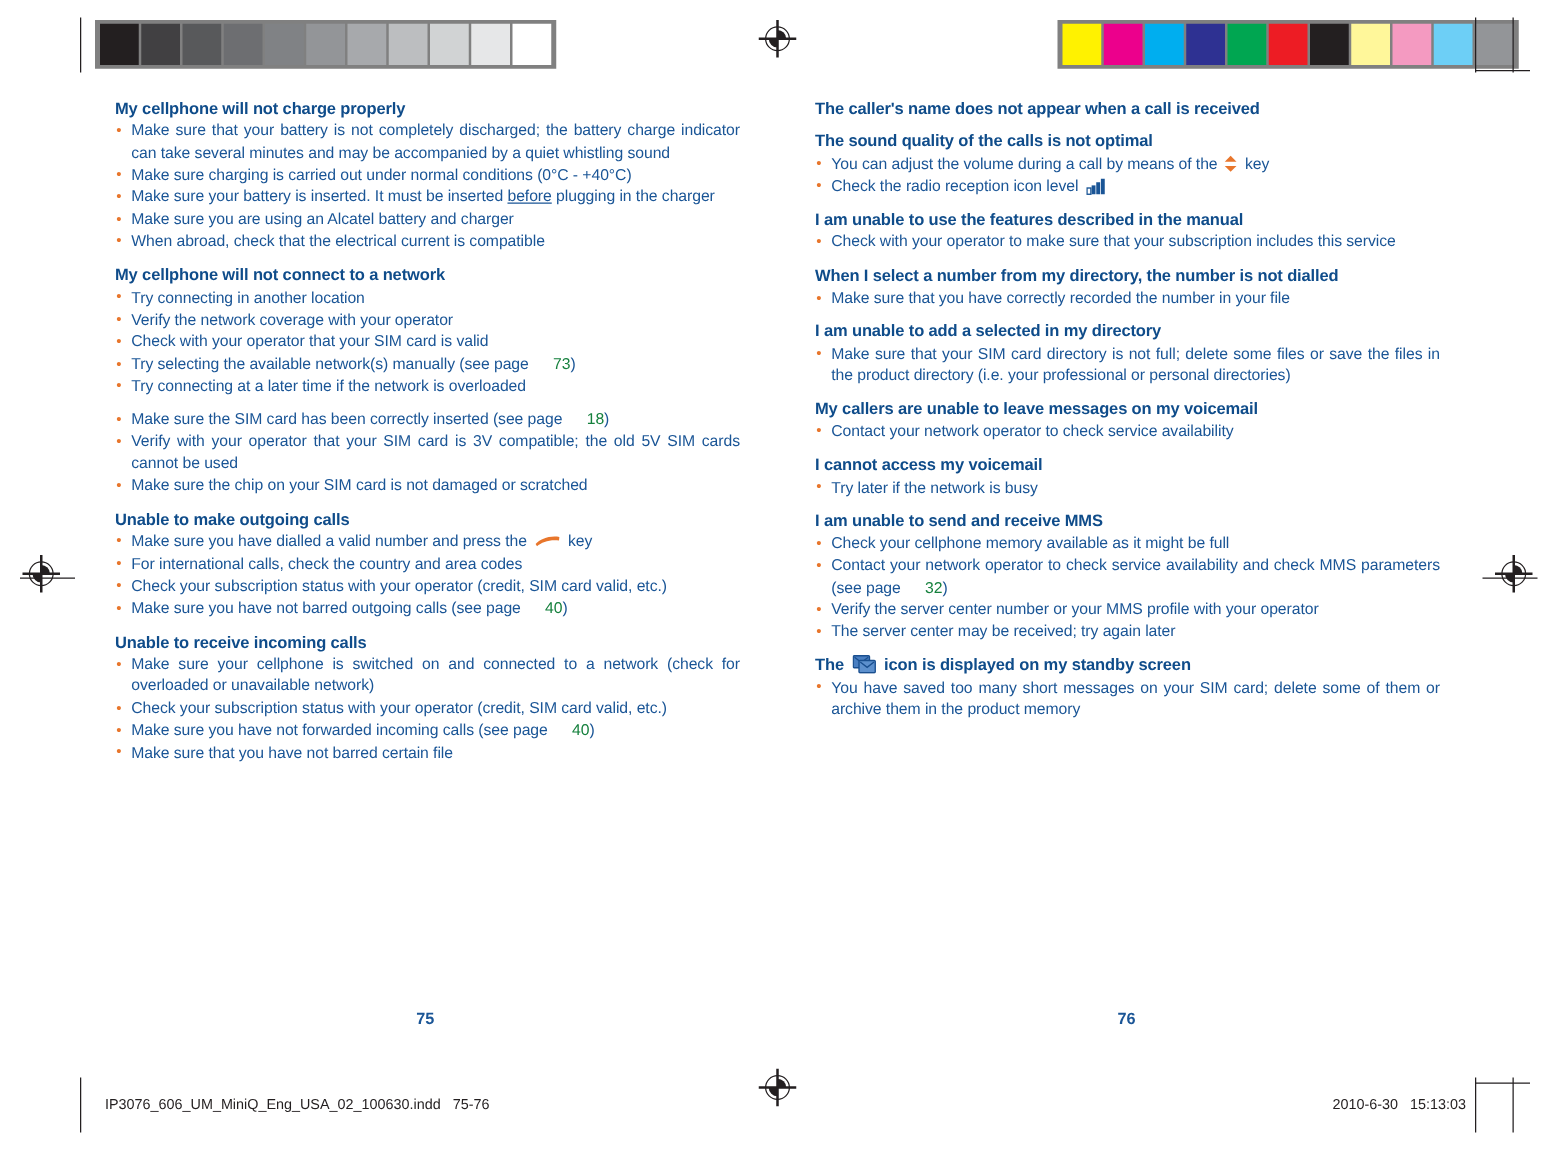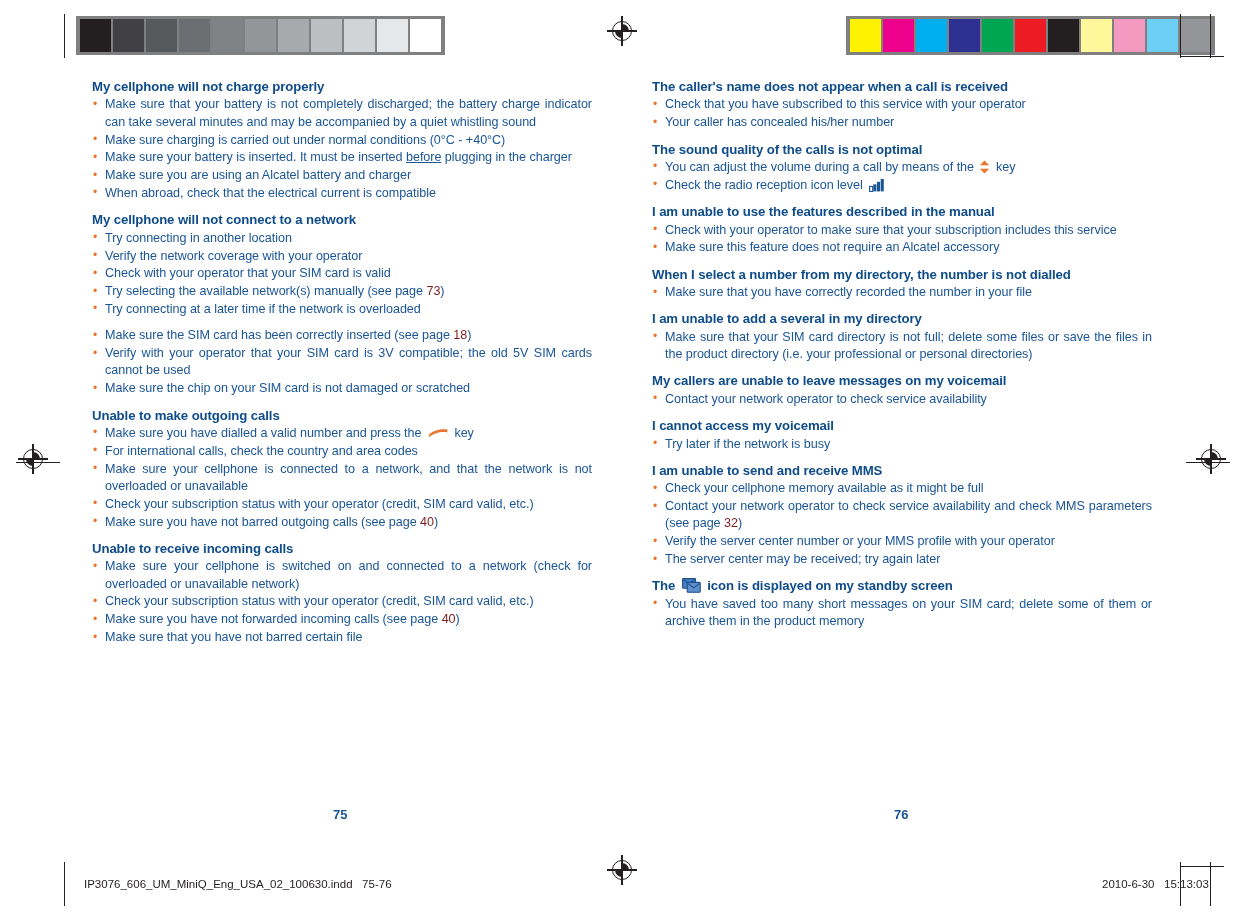--- a/index.html
+++ b/index.html
@@ -113,21 +113,21 @@
   ul.items li.nojustify { text-align: left; }
   ul.items li::before {
     content: "\2022";
     position: absolute;
     left: 1px;
     top: -0.5px;
     color: #e8762c;
     font-size: 12px;
     line-height: 1.45;
   }
-  .pref { color: #7f1d1d; }
+  .pref { color: #15803d; margin-left: 16px; }
   .uline { text-decoration: underline; }
   .bold { font-weight: bold; }
 
   
   .ico { display: inline-block; vertical-align: -2px; }
 
   .ico-call {
     width: 22px; height: 11px;
     position: relative;
     margin: 0 2px;
@@ -168,21 +168,21 @@
   #pagenum-right { left: 894px; top: 807px; }
 
   .slug {
     position: absolute;
     font-size: 11.5px;
     color: #231f20;
     font-family: "Liberation Sans", sans-serif;
     white-space: pre;
   }
   #slug-left  { left: 84px;  top: 878px; }
-  #slug-right { left: 1102px; top: 878px; }
+  #slug-right { left: 1066px; top: 878px; }
 </style>
 </head>
 <body>
 
 <div class="page">
 
   <div class="cal-strip" id="gray-strip">
       <div class="swatch" style="background: rgb(35, 31, 32);"></div>
       <div class="swatch" style="background: rgb(65, 64, 66);"></div>
       <div class="swatch" style="background: rgb(88, 89, 91);"></div>
@@ -276,73 +276,67 @@
             <li class="nojustify">Make sure the chip on your SIM card is not damaged or scratched</li>
           </ul>
         </div>
         <div class="section">
           <div class="sec-title">Unable to make outgoing calls</div>
           <ul class="items">
             <li class="nojustify">Make sure you have dialled a valid number and press the <span class="ico ico-call"><svg viewBox="0 0 22 11" width="22" height="11">
                   <path d="M1.5 8.2 C5 4.2, 13 1.2, 20.5 2.6 L20.2 5.4 C13.5 4.3, 6.2 6.6, 2.6 10 Z" fill="#e8762c"></path>
                 </svg></span> key</li>
             <li class="nojustify">For international calls, check the country and area codes</li>
-            <li>Make sure your cellphone is connected to a network, and that the network is not overloaded or unavailable</li>
             <li class="nojustify">Check your subscription status with your operator (credit, SIM card valid, etc.)</li>
             <li class="nojustify">Make sure you have not barred outgoing calls (see page <span class="pref">40</span>)</li>
           </ul>
         </div>
         <div class="section">
           <div class="sec-title">Unable to receive incoming calls</div>
           <ul class="items">
             <li>Make sure your cellphone is switched on and connected to a network (check for overloaded or unavailable network)</li>
             <li class="nojustify">Check your subscription status with your operator (credit, SIM card valid, etc.)</li>
             <li class="nojustify">Make sure you have not forwarded incoming calls (see page <span class="pref">40</span>)</li>
             <li class="nojustify">Make sure that you have not barred certain file</li>
           </ul>
         </div>
       </div>
     <div class="col" id="col-right">
         <div class="section">
           <div class="sec-title">The caller's name does not appear when a call is received</div>
-          <ul class="items">
-            <li class="nojustify">Check that you have subscribed to this service with your operator</li>
-            <li class="nojustify">Your caller has concealed his/her number</li>
-          </ul>
         </div>
         <div class="section">
           <div class="sec-title">The sound quality of the calls is not optimal</div>
           <ul class="items">
             <li class="nojustify">You can adjust the volume during a call by means of the <span class="ico ico-voldb"><svg viewBox="0 0 11 14" width="11" height="14">
                   <path d="M5.5 0.6 L10.2 5.3 L0.8 5.3 Z" fill="#e8762c"></path>
                   <path d="M5.5 13.4 L0.8 8.7 L10.2 8.7 Z" fill="#e8762c"></path>
                 </svg></span> key</li>
             <li class="nojustify">Check the radio reception icon level <span class="ico ico-signal"><svg viewBox="0 0 16 14" width="16" height="14">
                   <rect x="0.6" y="8.4" width="3.1" height="5.0" fill="#ffffff" stroke="#1a5596" stroke-width="1.1"></rect>
                   <rect x="4.3" y="6.3" width="3.1" height="7.1" fill="#1a5596"></rect>
                   <rect x="8.0" y="3.8" width="3.1" height="9.6" fill="#1a5596"></rect>
                   <rect x="11.7" y="1.0" width="3.1" height="12.4" fill="#1a5596"></rect>
                 </svg></span></li>
           </ul>
         </div>
         <div class="section">
           <div class="sec-title">I am unable to use the features described in the manual</div>
           <ul class="items">
             <li>Check with your operator to make sure that your subscription includes this service</li>
-            <li class="nojustify">Make sure this feature does not require an Alcatel accessory</li>
           </ul>
         </div>
         <div class="section">
           <div class="sec-title">When I select a number from my directory, the number is not dialled</div>
           <ul class="items">
             <li class="nojustify">Make sure that you have correctly recorded the number in your file</li>
           </ul>
         </div>
         <div class="section">
-          <div class="sec-title">I am unable to add a several in my directory</div>
+          <div class="sec-title">I am unable to add a selected in my directory</div>
           <ul class="items">
             <li>Make sure that your SIM card directory is not full; delete some files or save the files in the product directory (i.e. your professional or personal directories)</li>
           </ul>
         </div>
         <div class="section">
           <div class="sec-title">My callers are unable to leave messages on my voicemail</div>
           <ul class="items">
             <li class="nojustify">Contact your network operator to check service availability</li>
           </ul>
         </div>

